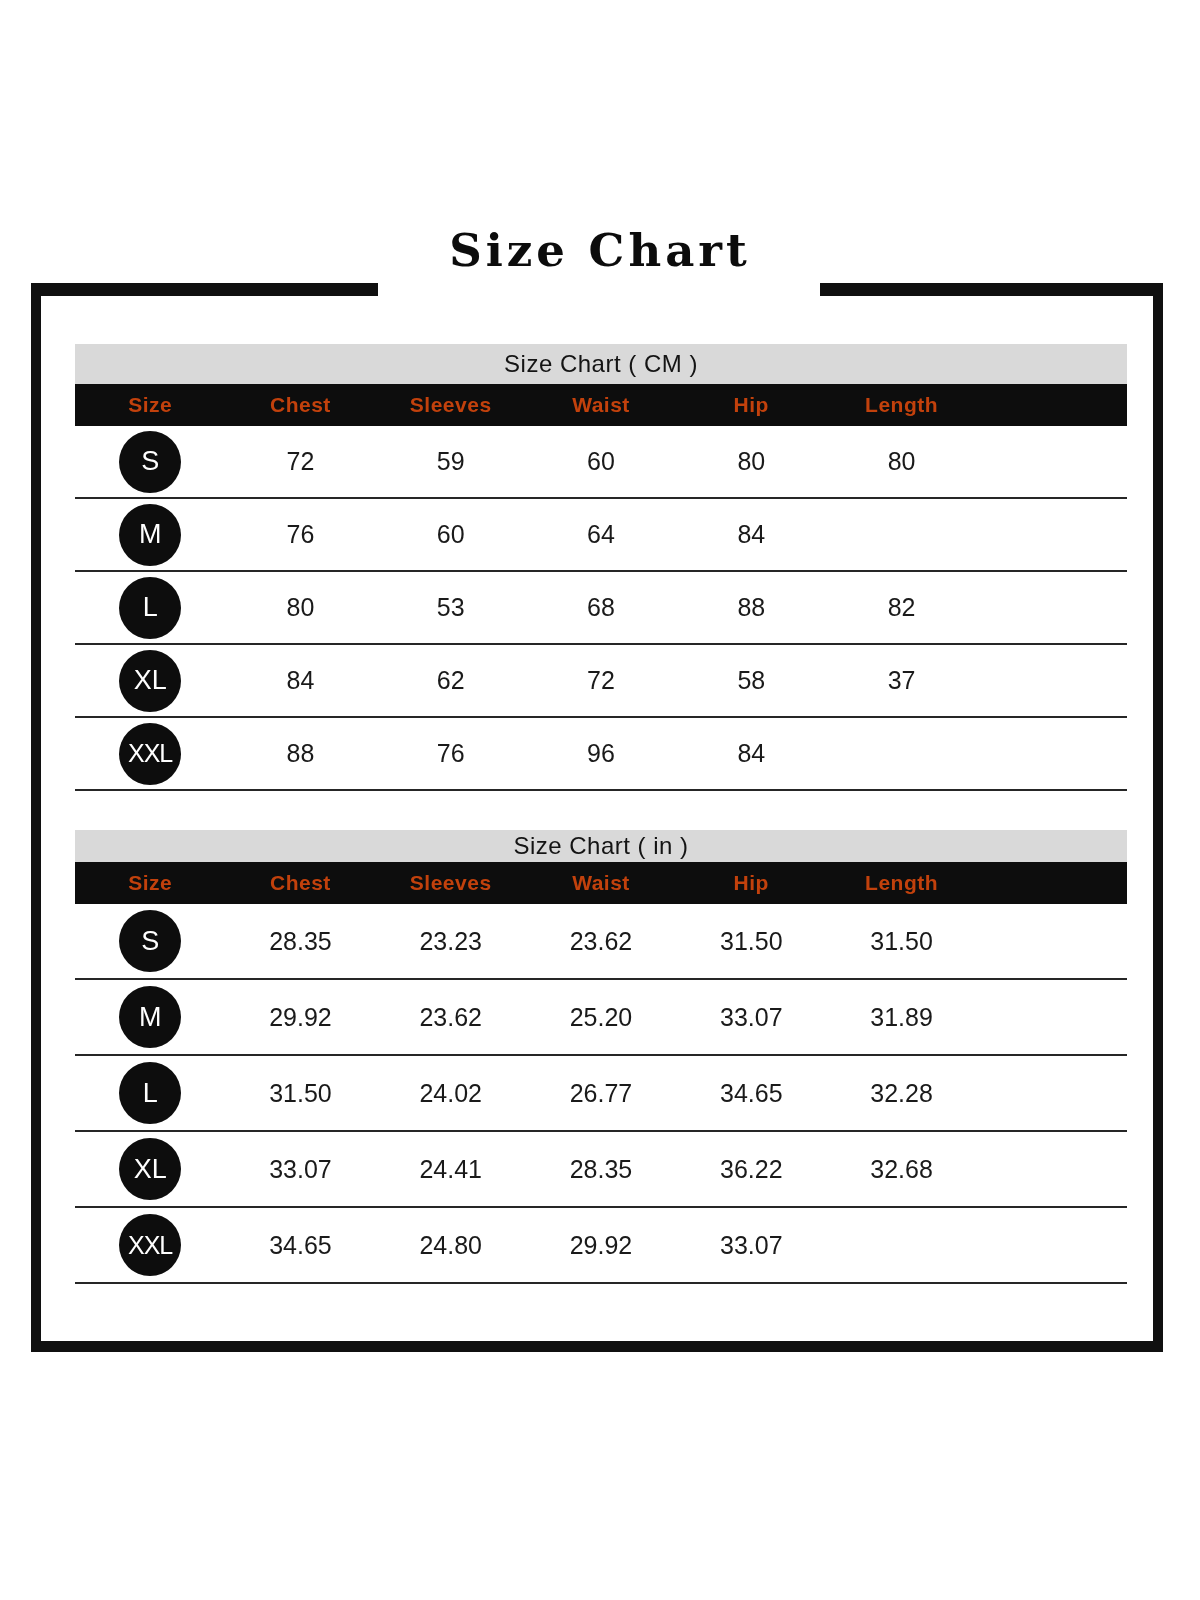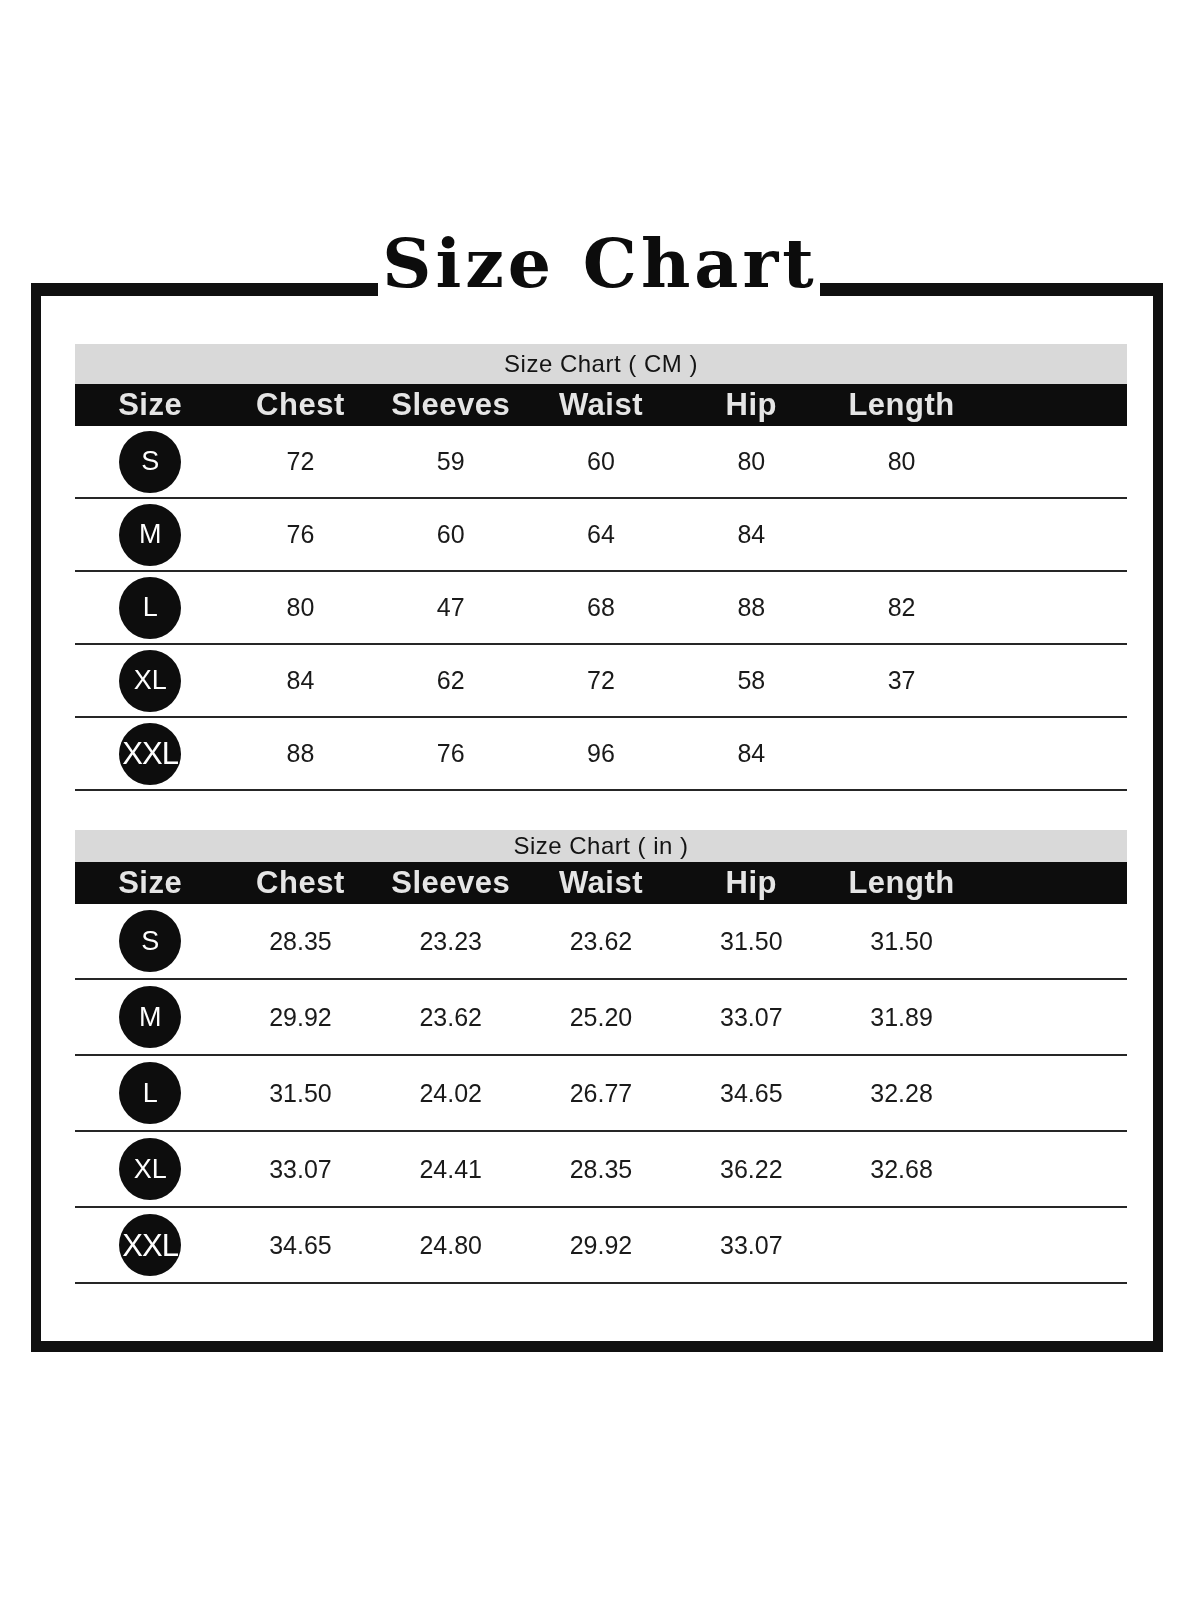--- a/index.html
+++ b/index.html
@@ -29,21 +29,21 @@
   }
   .bar-left  { left: 31px;  width: 347px; }
   .bar-right { left: 820px; width: 343px; }
 
   .title {
     position: absolute;
     top: 226px; left: 0; width: 1200px;
     text-align: center;
     font-family: "DejaVu Serif", serif;
     font-weight: bold;
-    font-size: 68px;
+    font-size: 45px;
     letter-spacing: 4px;
     color: #0c0c0c;
     line-height: 1.1;
   }
 
   .table {
     position: absolute;
     left: 75px;
     width: 1052px;
   }
@@ -65,23 +65,23 @@
   .hrow {
     display: grid;
     grid-template-columns: repeat(7, 1fr);
     background: #0d0d0d;
     height: 42px;
   }
   .hcell {
     display: flex;
     align-items: center;
     justify-content: center;
-    color: #e5e5e5;
+    color: #c2410c;
     font-weight: bold;
-    font-size: 31px;
+    font-size: 21px;
     letter-spacing: 0.5px;
   }
 
   .row {
     display: grid;
     grid-template-columns: repeat(7, 1fr);
     border-bottom: 2px solid #262626;
   }
   .t1 .row { height: 73px; }
   .t2 .row { height: 76px; }
@@ -98,21 +98,21 @@
     width: 62px; height: 62px;
     border-radius: 50%;
     background: #0d0d0d;
     color: #ffffff;
     display: flex;
     align-items: center;
     justify-content: center;
     font-size: 27px;
     line-height: 1;
   }
-  .badge-wide { font-size: 31px; letter-spacing: -1px; }
+  .badge-wide { font-size: 25px; letter-spacing: -1px; }
 </style>
 </head>
 <body>
 
 <div class="page">
 
   <h1 class="title">Size Chart</h1>
   <div class="bar bar-left"></div>
   <div class="bar bar-right"></div>
   <div class="frame"></div>
@@ -151,21 +151,21 @@
       <div class="cell">64</div>
       <div class="cell">84</div>
       <div class="cell"></div>
     </div>
 
     <div class="row">
       <div class="cell">
         <span class="badge">L</span>
       </div>
       <div class="cell">80</div>
-      <div class="cell">47</div>
+      <div class="cell">53</div>
       <div class="cell">68</div>
       <div class="cell">88</div>
       <div class="cell">82</div>
       <div class="cell"></div>
     </div>
 
     <div class="row">
       <div class="cell">
         <span class="badge">XL</span>
       </div>

